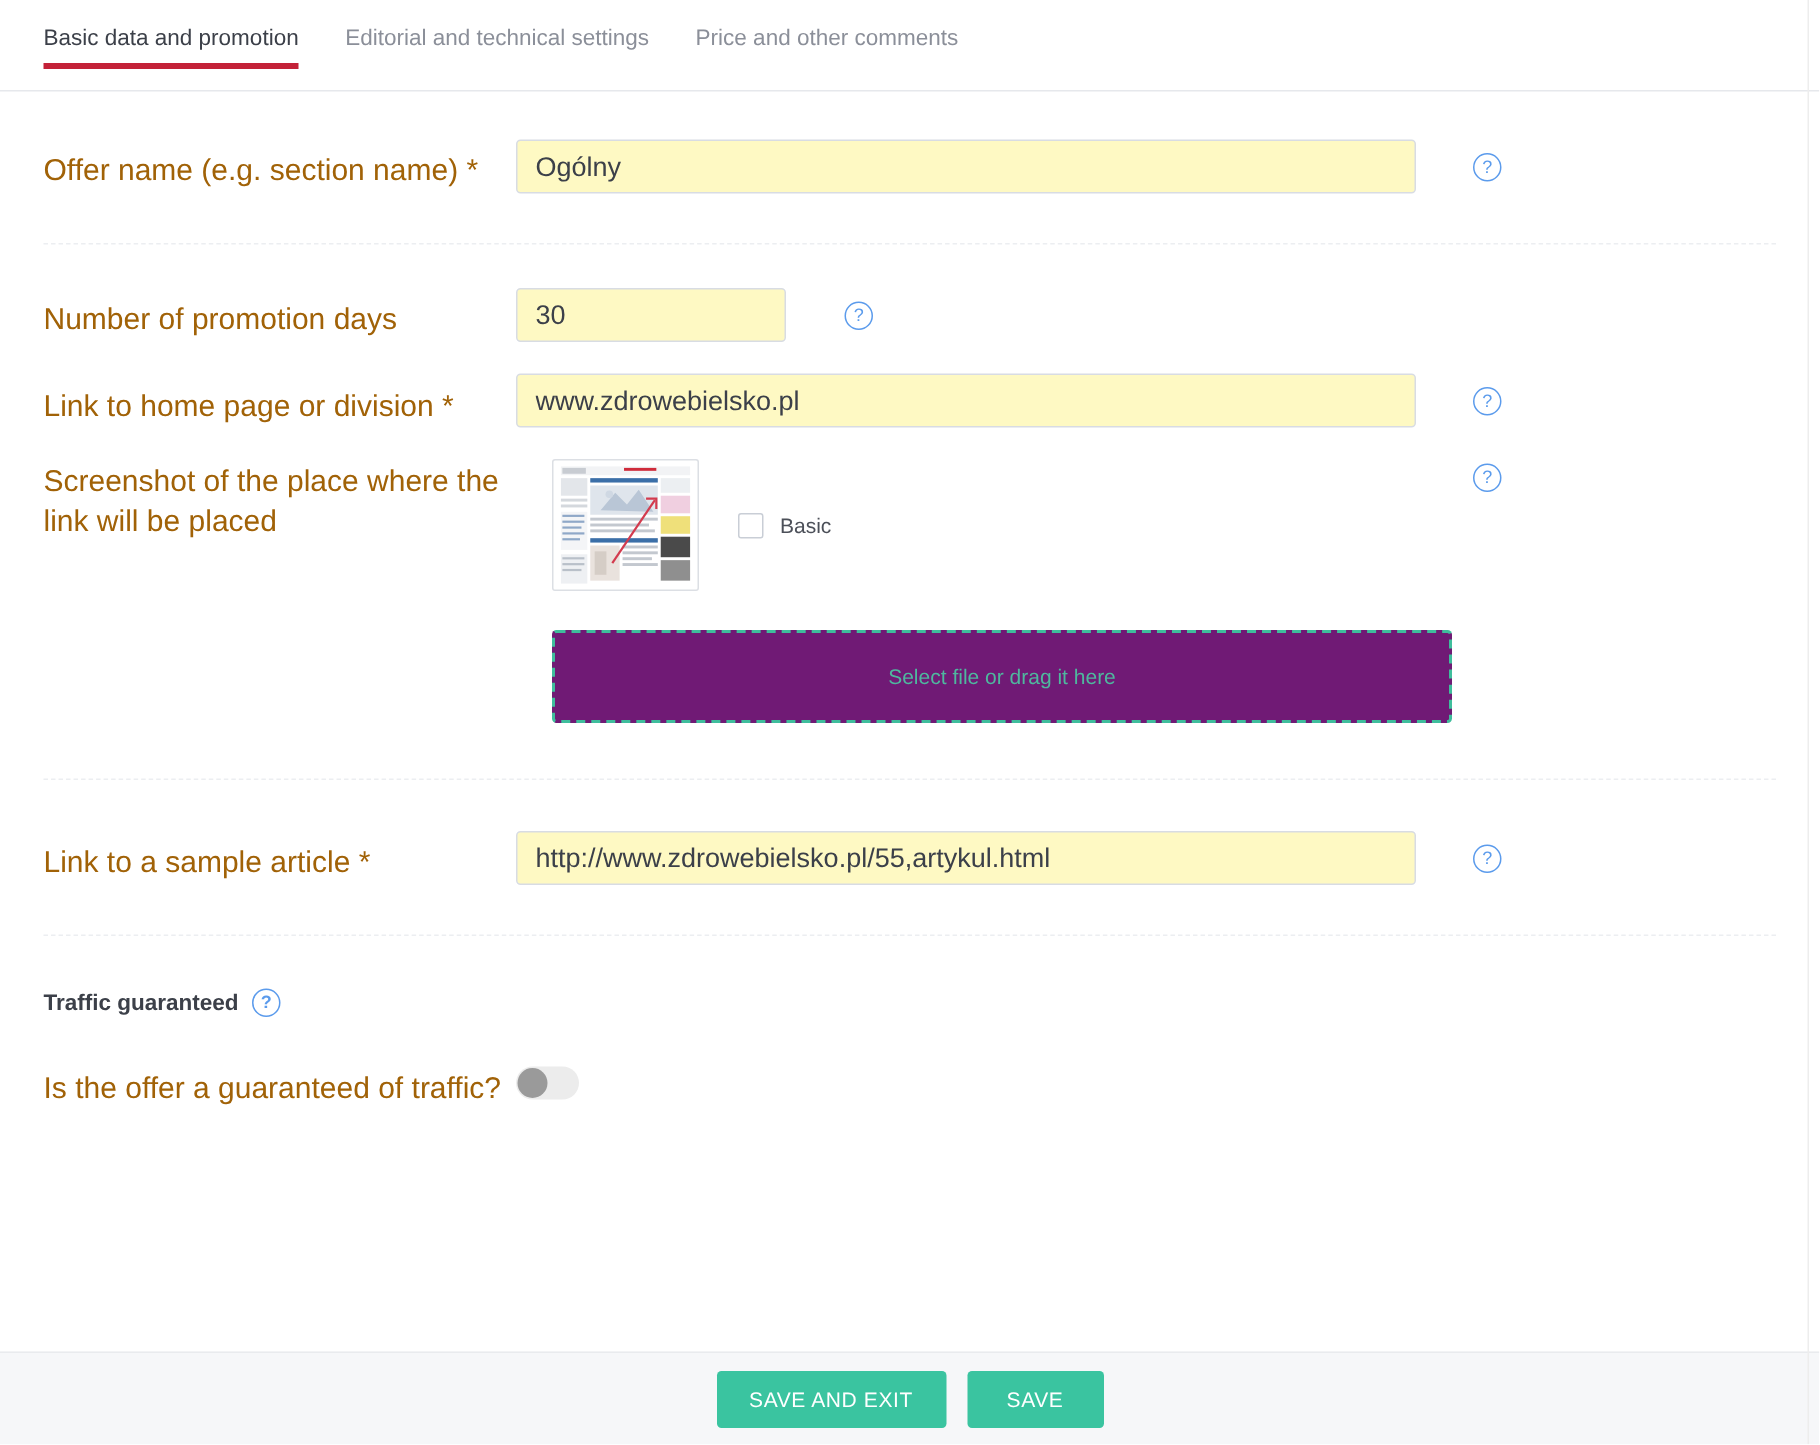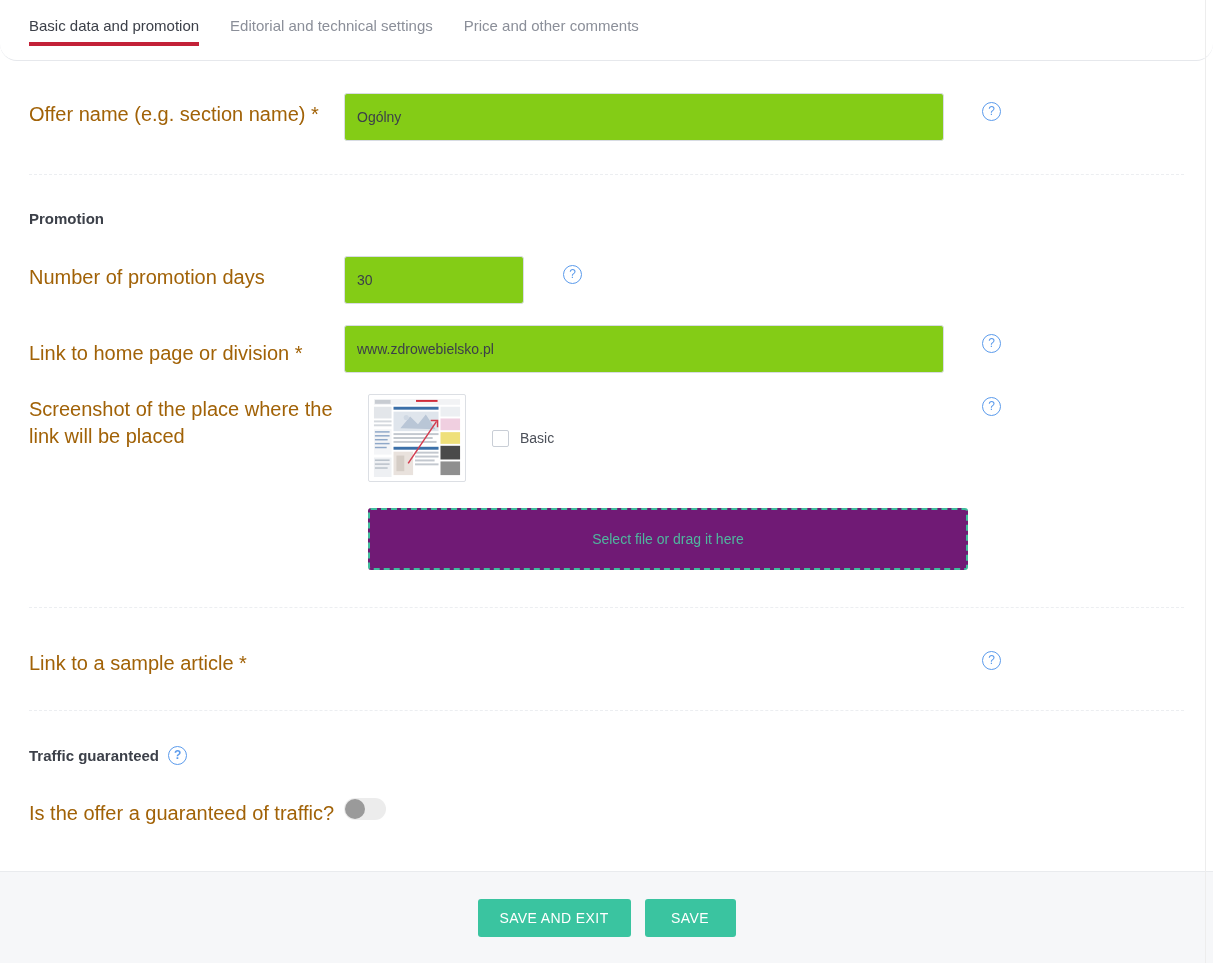--- a/index.html
+++ b/index.html
@@ -19,21 +19,20 @@
   }
 
   
   .tabs {
     position: relative;
     height: 61px;
     border-bottom: 1px solid #e6e8ec;
     padding-left: 29px;
     display: flex;
     align-items: flex-start;
-    border-radius: 17px;
   }
   .tab {
     position: relative;
     padding: 17px 0 0 0;
     margin-right: 31px;
     font-size: 15px;
     color: #8b8f99;
     cursor: pointer;
     white-space: nowrap;
     background: none;
@@ -67,28 +66,28 @@
     flex: 0 0 315px;
     font-size: 20px;
     color: #a16207;
     line-height: 1.35;
     padding-top: 8px;
   }
   .field {
     flex: 0 0 auto;
   }
   input.txt {
-    height: 48px;
+    height: 36px;
     border: 1px solid #d8dce3;
     border-radius: 3px;
     padding: 0 12px;
-    font-size: 14px;
+    font-size: 18px;
     color: #3c4049;
     font-family: "Liberation Sans", sans-serif;
-    background: #84cc16;
+    background: #fef9c3;
     outline: none;
   }
   input.txt.wide { width: 600px; }
   input.txt.narrow { width: 180px; }
 
   .help {
     width: 19px;
     height: 19px;
     border-radius: 50%;
     border: 1.4px solid #5b9bec;
@@ -200,21 +199,21 @@
     border-radius: 50%;
     background: #9a9a9a;
   }
 
   
   .footer {
     position: absolute;
     left: 0;
     right: 0;
     bottom: 0;
-    height: 92px;
+    height: 62px;
     background: #f6f7f9;
     border-top: 1px solid #e9ebee;
     display: flex;
     align-items: center;
     justify-content: center;
     gap: 14px;
   }
   .btn {
     background: #3ac4a0;
     color: #ffffff;
@@ -254,23 +253,20 @@
     <div class="row" style="margin-top:32px;">
       <div class="label">Offer name (e.g. section name) *</div>
       <div class="field">
         <input class="txt wide" type="text" value="Ogólny" style="">
       </div>
       <div class="help trailing">?</div>
     </div>
 
     <div class="sep" style="margin-top:33px;"></div>
 
-    <div class="section-title" style="margin-top:35px;">
-      <span>Promotion</span>
-    </div>
 
     <div class="row" style="margin-top:29px;">
       <div class="label">Number of promotion days</div>
       <div class="field">
         <input class="txt narrow" type="text" value="30" style="">
       </div>
       <div class="help near">?</div>
     </div>
 
     <div class="row" style="margin-top:21px;align-items:center;">
@@ -336,20 +332,23 @@
           <span>Select file or drag it here</span>
         </div>
       </div>
       <div class="help trailing" style="top:3px;">?</div>
     </div>
 
     <div class="sep" style="margin-top:37px;"></div>
 
     <div class="row" style="margin-top:34px;">
       <div class="label">Link to a sample article *</div>
+      <div class="field">
+        <input class="txt wide" type="text" value="http://www.zdrowebielsko.pl/55,artykul.html" style="">
+      </div>
       <div class="help trailing">?</div>
     </div>
 
     <div class="sep" style="margin-top:33px;"></div>
 
     <div class="section-title" style="margin-top:35px;">
       <span>Traffic guaranteed</span>
       <span class="help">?</span>
     </div>
 

